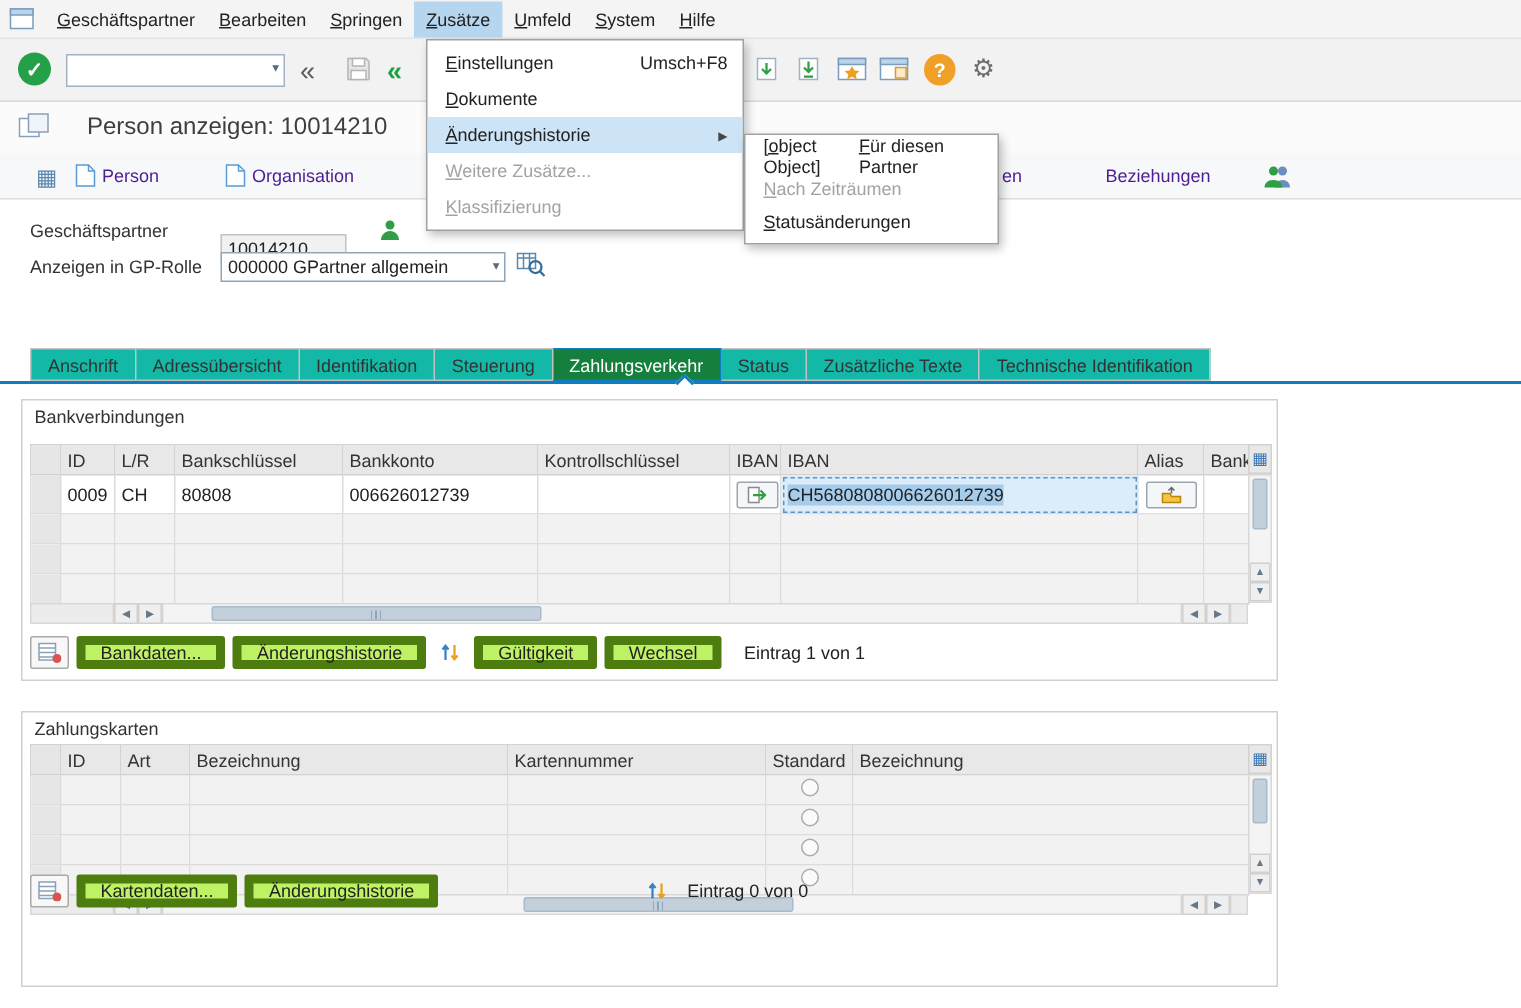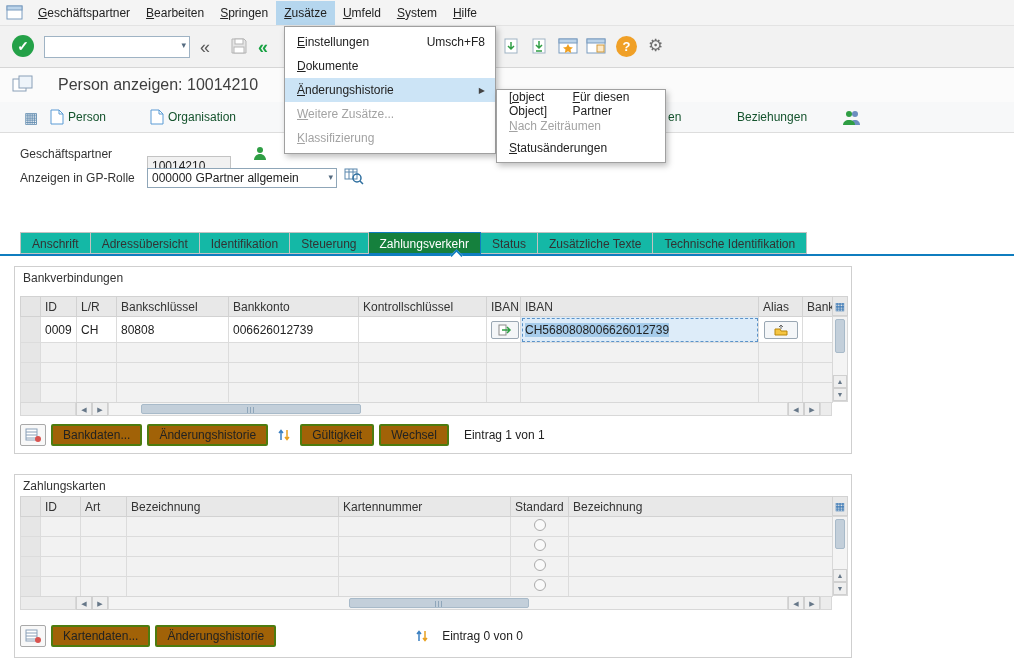--- a/index.html
+++ b/index.html
@@ -38,21 +38,21 @@
   .tb-gear { position:absolute; left:648px; top:9px; font-size:17px; color:#6e6e6e; }
 
   
   .titlebar { position:absolute; left:0; top:68px; width:100%; height:34px; background:#fbfbfb; }
   .title-icon { position:absolute; left:12px; top:7px; }
   .title-text { position:absolute; left:58px; top:8px; font-size:16px; color:#3e3e3e; }
 
   
   .apptoolbar { position:absolute; left:0; top:102px; width:100%; height:31px;
     background:#f7f8f9; border-bottom:1px solid #dddddd; }
-  .app-label { position:absolute; top:8px; color:#14532d; }
+  .app-label { position:absolute; top:8px; color:#4c1d95; }
   .app-icon { position:absolute; top:7px; }
 
   
   .fld-label { position:absolute; color:#333; }
   .display-field { position:absolute; height:20px; background:#f1f1f1;
     border:1px solid #c3c3c3; padding:2px 4px; color:#222; }
   .select-field { position:absolute; height:20px; background:#fff;
     border:1px solid #8fa6b8; padding:2px 18px 2px 4px; color:#222; }
   .select-arrow { position:absolute; right:3px; top:3px; font-size:9px; color:#556b80; }
 
@@ -105,21 +105,21 @@
   .hs-btn { position:absolute; top:0; width:16px; height:14px; background:#efefef;
     border:1px solid #d0d0d0; text-align:center; line-height:13px; font-size:7px; color:#667788; }
   .hs-track { position:absolute; top:0; height:14px; background:#f4f4f4; border:1px solid #d8d8d8; }
   .hs-thumb { position:absolute; top:1px; height:10px; background:#c3cfda;
     border:1px solid #a8bac9; border-radius:2px; }
   .hs-thumb::after { content:""; position:absolute; left:50%; top:2px; width:9px; height:6px;
     margin-left:-4px; background:repeating-linear-gradient(90deg,#8fa6ba 0 1px,transparent 1px 3px); }
 
   
   .btnrow { position:absolute; display:flex; align-items:center; gap:5px; }
-  .sap-btn { background:#a16207; border:2px solid #4d7c0f; border-radius:2px;
+  .sap-btn { background:#bef264; border:6px solid #4d7c0f; border-radius:2px;
     padding:0 10px; height:22px; display:inline-flex; align-items:center;
     color:#222; white-space:nowrap; }
   .icon-btn { width:26px; height:22px; background:#f8f8f8; border:1px solid #a9a9a9;
     border-radius:2px; display:inline-flex; align-items:center; justify-content:center; }
   .bare-icon { display:inline-flex; align-items:center; justify-content:center;
     width:22px; height:22px; }
   .status-text { margin-left:10px; color:#222; }
 
   
   .popup { position:absolute; background:#fff; border:1px solid #a0a0a0;
@@ -460,21 +460,21 @@
   <div class="hs-btn" style="left:56px;">◀</div>
   <div class="hs-btn" style="left:72px;">▶</div>
   <div class="hs-track" style="left:88px; width:680px;">
     <div class="hs-thumb" style="left:240px; width:180px;"></div>
   </div>
   <div class="hs-btn" style="left:768px;">◀</div>
   <div class="hs-btn" style="left:784px;">▶</div>
   <div class="hs-blank" style="left:800px; width:12px;"></div>
 </div>
 
-<div class="btnrow" style="left:20px; top:625px;">
+<div class="btnrow" style="left:20px; top:583px;">
   <span class="icon-btn">
     <svg width="16" height="14" viewBox="0 0 16 14">
       <rect x="1" y="1" width="11" height="11" fill="#fff" stroke="#8aa0b8"></rect>
       <path d="M1 4h11M1 7h11M1 10h11" stroke="#8aa0b8"></path>
       <circle cx="13" cy="11" r="3" fill="#d9534f"></circle>
     </svg>
   </span>
   <span class="sap-btn">Kartendaten...</span>
   <span class="sap-btn">Änderungshistorie</span>
   <span class="bare-icon" style="margin-left:130px;">

